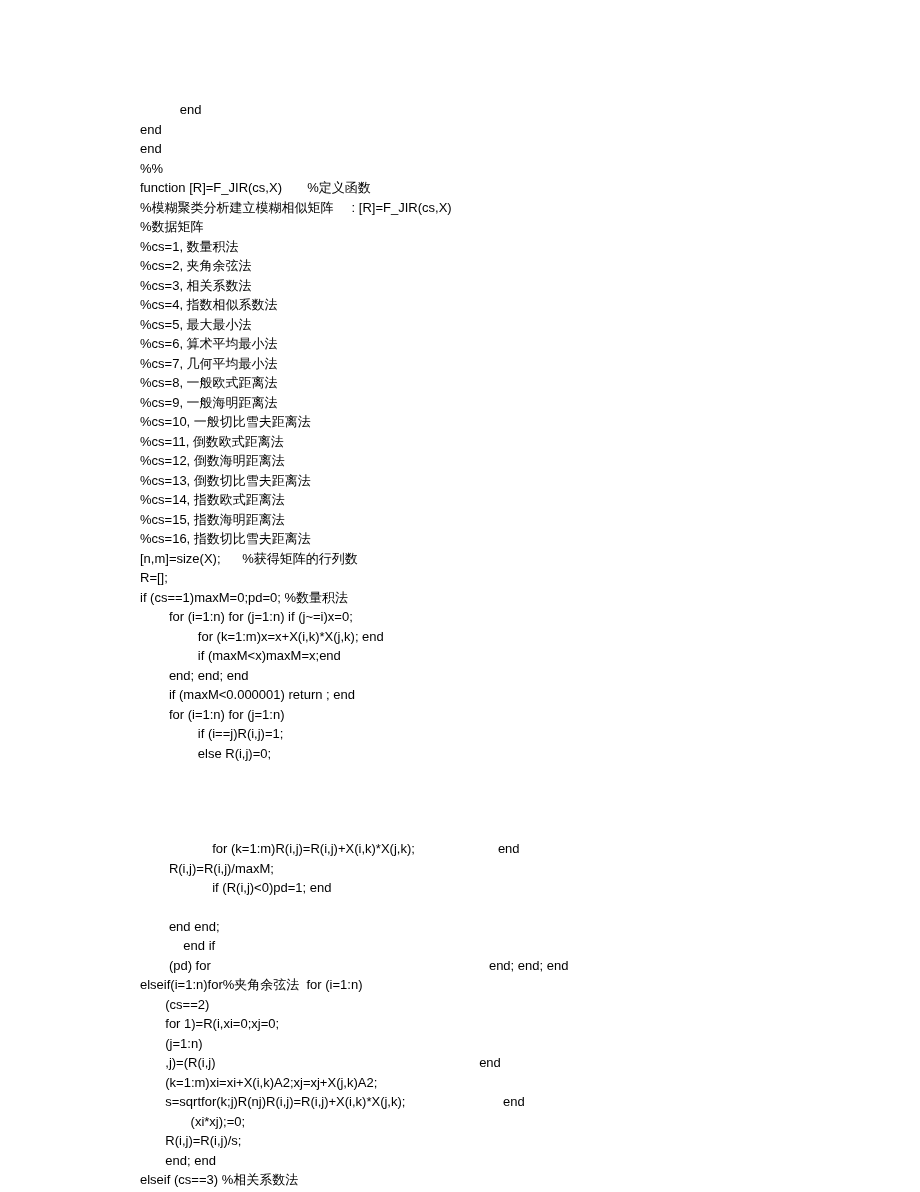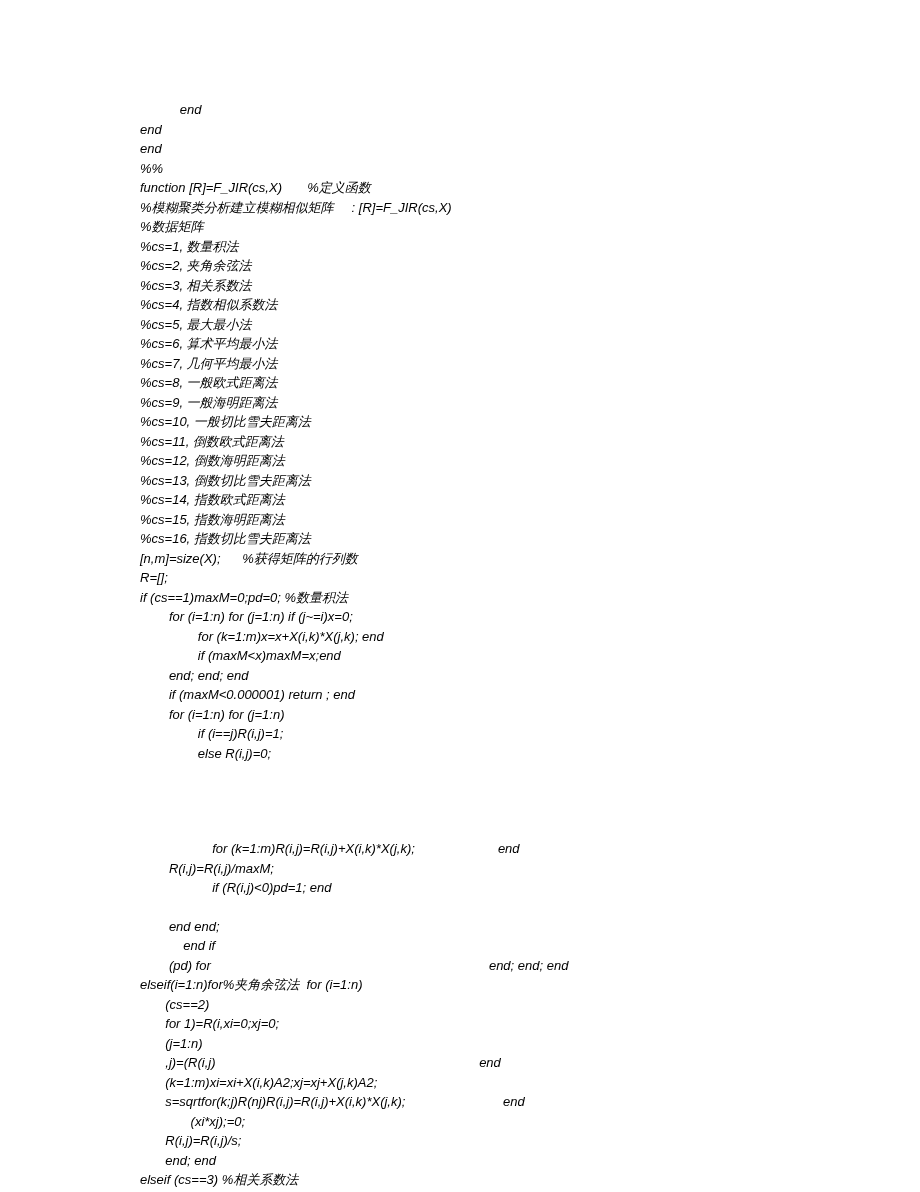--- a/index.html
+++ b/index.html
@@ -14,19 +14,18 @@
   .page {
     width: 920px;
     min-height: 1192px;
     padding: 100px 140px 60px 140px;
     box-sizing: border-box;
     white-space: pre;
   }
   .line {
     display: block;
     min-height: 19px;
-    font-style: italic;
   }
 </style>
 </head>
 <body>
 
 <div class="page"><div id="content"><span class="line">           end</span><span class="line">end</span><span class="line">end</span><span class="line">%%</span><span class="line">function [R]=F_JIR(cs,X)       %定义函数</span><span class="line">%模糊聚类分析建立模糊相似矩阵     : [R]=F_JIR(cs,X)</span><span class="line">%数据矩阵</span><span class="line">%cs=1, 数量积法</span><span class="line">%cs=2, 夹角余弦法</span><span class="line">%cs=3, 相关系数法</span><span class="line">%cs=4, 指数相似系数法</span><span class="line">%cs=5, 最大最小法</span><span class="line">%cs=6, 算术平均最小法</span><span class="line">%cs=7, 几何平均最小法</span><span class="line">%cs=8, 一般欧式距离法</span><span class="line">%cs=9, 一般海明距离法</span><span class="line">%cs=10, 一般切比雪夫距离法</span><span class="line">%cs=11, 倒数欧式距离法</span><span class="line">%cs=12, 倒数海明距离法</span><span class="line">%cs=13, 倒数切比雪夫距离法</span><span class="line">%cs=14, 指数欧式距离法</span><span class="line">%cs=15, 指数海明距离法</span><span class="line">%cs=16, 指数切比雪夫距离法</span><span class="line">[n,m]=size(X);      %获得矩阵的行列数</span><span class="line">R=[];</span><span class="line">if (cs==1)maxM=0;pd=0; %数量积法</span><span class="line">        for (i=1:n) for (j=1:n) if (j~=i)x=0;</span><span class="line">                for (k=1:m)x=x+X(i,k)*X(j,k); end</span><span class="line">                if (maxM&lt;x)maxM=x;end</span><span class="line">        end; end; end</span><span class="line">        if (maxM&lt;0.000001) return ; end</span><span class="line">        for (i=1:n) for (j=1:n)</span><span class="line">                if (i==j)R(i,j)=1;</span><span class="line">                else R(i,j)=0;</span><span class="line"></span><span class="line"></span><span class="line"></span><span class="line"></span><span class="line">                    for (k=1:m)R(i,j)=R(i,j)+X(i,k)*X(j,k);                       end</span><span class="line">        R(i,j)=R(i,j)/maxM;</span><span class="line">                    if (R(i,j)&lt;0)pd=1; end</span><span class="line"></span><span class="line">        end end;</span><span class="line">            end if</span><span class="line">        (pd) for                                                                             end; end; end</span><span class="line">elseif(i=1:n)for%夹角余弦法  for (i=1:n)</span><span class="line">       (cs==2)</span><span class="line">       for 1)=R(i,xi=0;xj=0;</span><span class="line">       (j=1:n)</span><span class="line">       ,j)=(R(i,j)                                                                         end</span><span class="line">       (k=1:m)xi=xi+X(i,k)A2;xj=xj+X(j,k)A2;</span><span class="line">       s=sqrtfor(k;j)R(nj)R(i,j)=R(i,j)+X(i,k)*X(j,k);                           end</span><span class="line">              (xi*xj);=0;</span><span class="line">       R(i,j)=R(i,j)/s;</span><span class="line">       end; end</span><span class="line">elseif (cs==3) %相关系数法</span><span class="line">       for (i=1:n) for (j=1:n)xi=0;xj=0;</span></div></div>
 
 </body></html>

